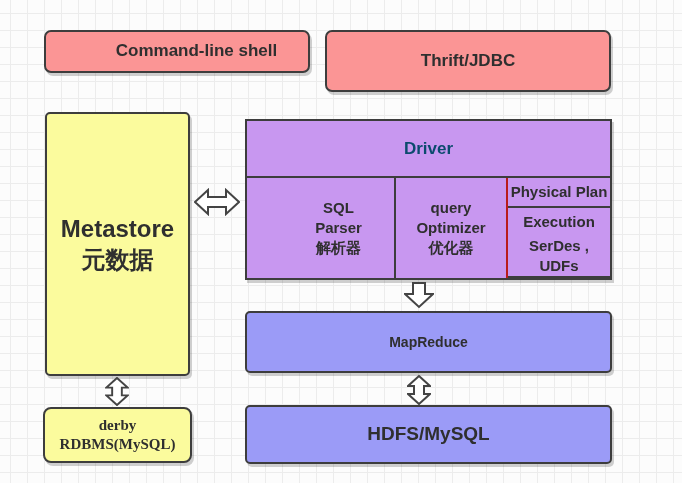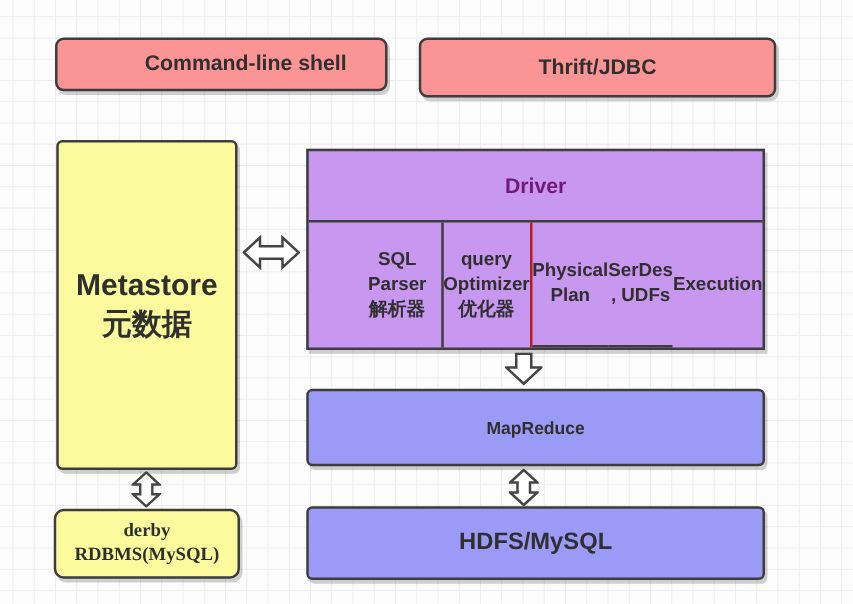--- a/index.html
+++ b/index.html
@@ -29,46 +29,46 @@
     font-weight:bold;
     color:#2f2f2f;
     white-space:pre-line;
     line-height:1.3;
     box-shadow:2px 3px 0 rgba(0,0,0,0.18);
   }
   .rounded{border-radius:7px;}
   .rounded-sm{border-radius:5px;}
 
   .node-cli{left:44px;top:30px;width:266px;height:43px;font-size:17px;padding-left:39px;}
-  .node-thrift{left:335px;top:30px;width:286px;height:48px;font-size:17px;}
+  .node-thrift{left:325px;top:30px;width:286px;height:62px;font-size:17px;}
   .node-metastore{left:45px;top:112px;width:145px;height:264px;font-size:24px;}
   .node-derby{left:43px;top:407px;width:149px;height:56px;font-size:15px;border-radius:8px;}
   .node-mapreduce{left:245px;top:311px;width:367px;height:62px;font-size:14px;text-align:center;}
   .node-hdfs{left:245px;top:405px;width:367px;height:59px;font-size:19px;}
 
   .node-driver{
     left:245px;top:119px;width:367px;height:161px;
     display:block;white-space:normal;line-height:normal;
   }
   .driver-title{
     box-sizing:border-box;height:57px;
     border-bottom:2px solid #3d3d3d;
     display:flex;align-items:center;justify-content:center;
-    font-size:17px;font-weight:bold;color:#701a75;
+    font-size:17px;font-weight:bold;color:#0c4a6e;
   }
   .driver-body{display:flex;height:100px;margin-left:36px;}
   .driver-cell{
     box-sizing:border-box;
     display:flex;align-items:center;justify-content:center;
     text-align:center;font-size:15px;font-weight:bold;color:#2f2f2f;
     white-space:pre-line;line-height:1.35;
   }
   .cell-sql{width:113px;border-right:2px solid #3d3d3d;}
   .cell-opt{width:112px;border-right:2px solid #b91c1c;}
-  .cell-right-col{flex:1;display:flex;flex-direction:row;}
+  .cell-right-col{flex:1;display:flex;flex-direction:column;}
   .cell-right-col .driver-cell{flex:1;}
   .cell-physical,.cell-serdes{border-bottom:2px solid #3d3d3d;}
 
   .arrow{position:absolute;line-height:0;}
   .arrow svg{display:block;}
   .arrow-metastore-driver{left:194px;top:188px;}
   .arrow-driver-mapreduce{left:404px;top:282px;}
   .arrow-mapreduce-hdfs{left:407px;top:375px;}
   .arrow-metastore-derby{left:105px;top:377px;}
 </style>
@@ -88,22 +88,22 @@
     <div class="driver-title">Driver</div>
     <div class="driver-body">
       <div class="driver-cell cell-sql">SQL
 Parser
 解析器</div>
       <div class="driver-cell cell-opt">query
 Optimizer
 优化器</div>
       <div class="cell-right-col">
         <div class="driver-cell cell-physical">Physical Plan</div>
+        <div class="driver-cell">Execution</div>
         <div class="driver-cell cell-serdes">SerDes , UDFs</div>
-        <div class="driver-cell">Execution</div>
       </div>
     </div>
   </div>
 
   <div class="node rounded-sm node-mapreduce" style="background-color: rgb(155, 155, 247);">MapReduce</div>
 
   <div class="node rounded-sm node-hdfs" style="background-color: rgb(155, 155, 247);">HDFS/MySQL</div>
 
   <div class="node node-derby" style="background-color: rgb(251, 251, 157); font-family: Liberation Serif, serif;">derby
 RDBMS(MySQL)</div>

